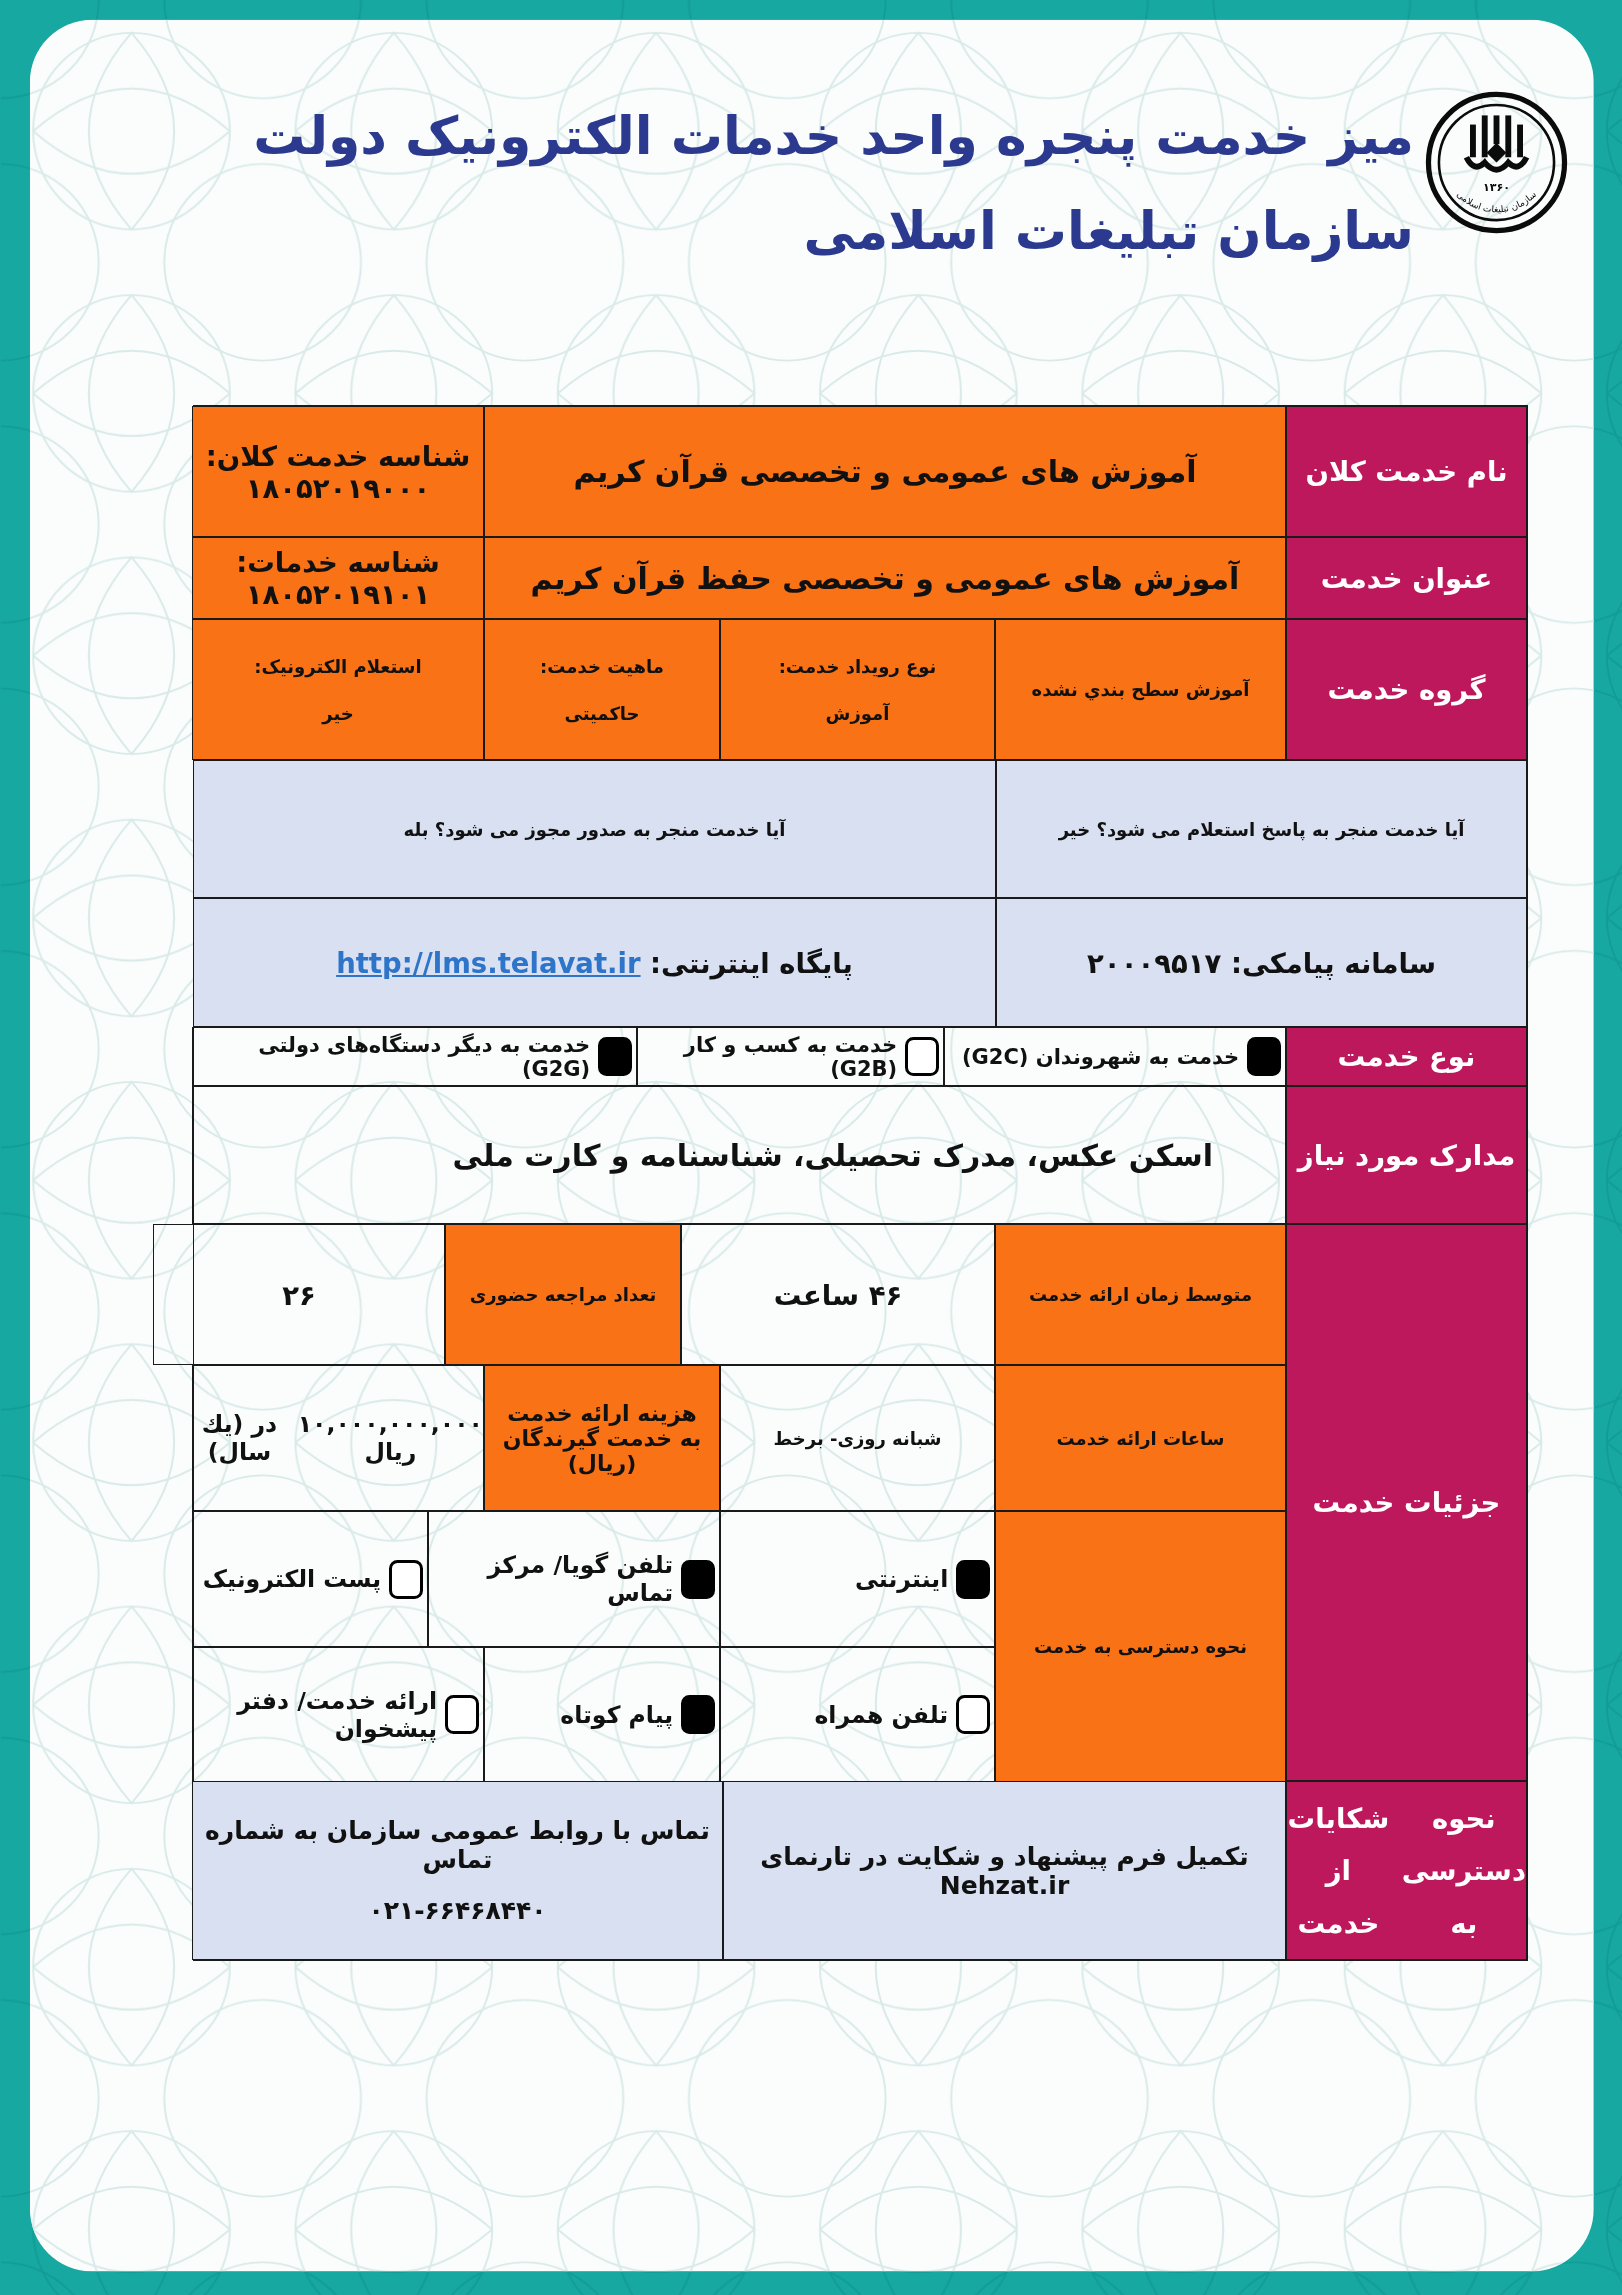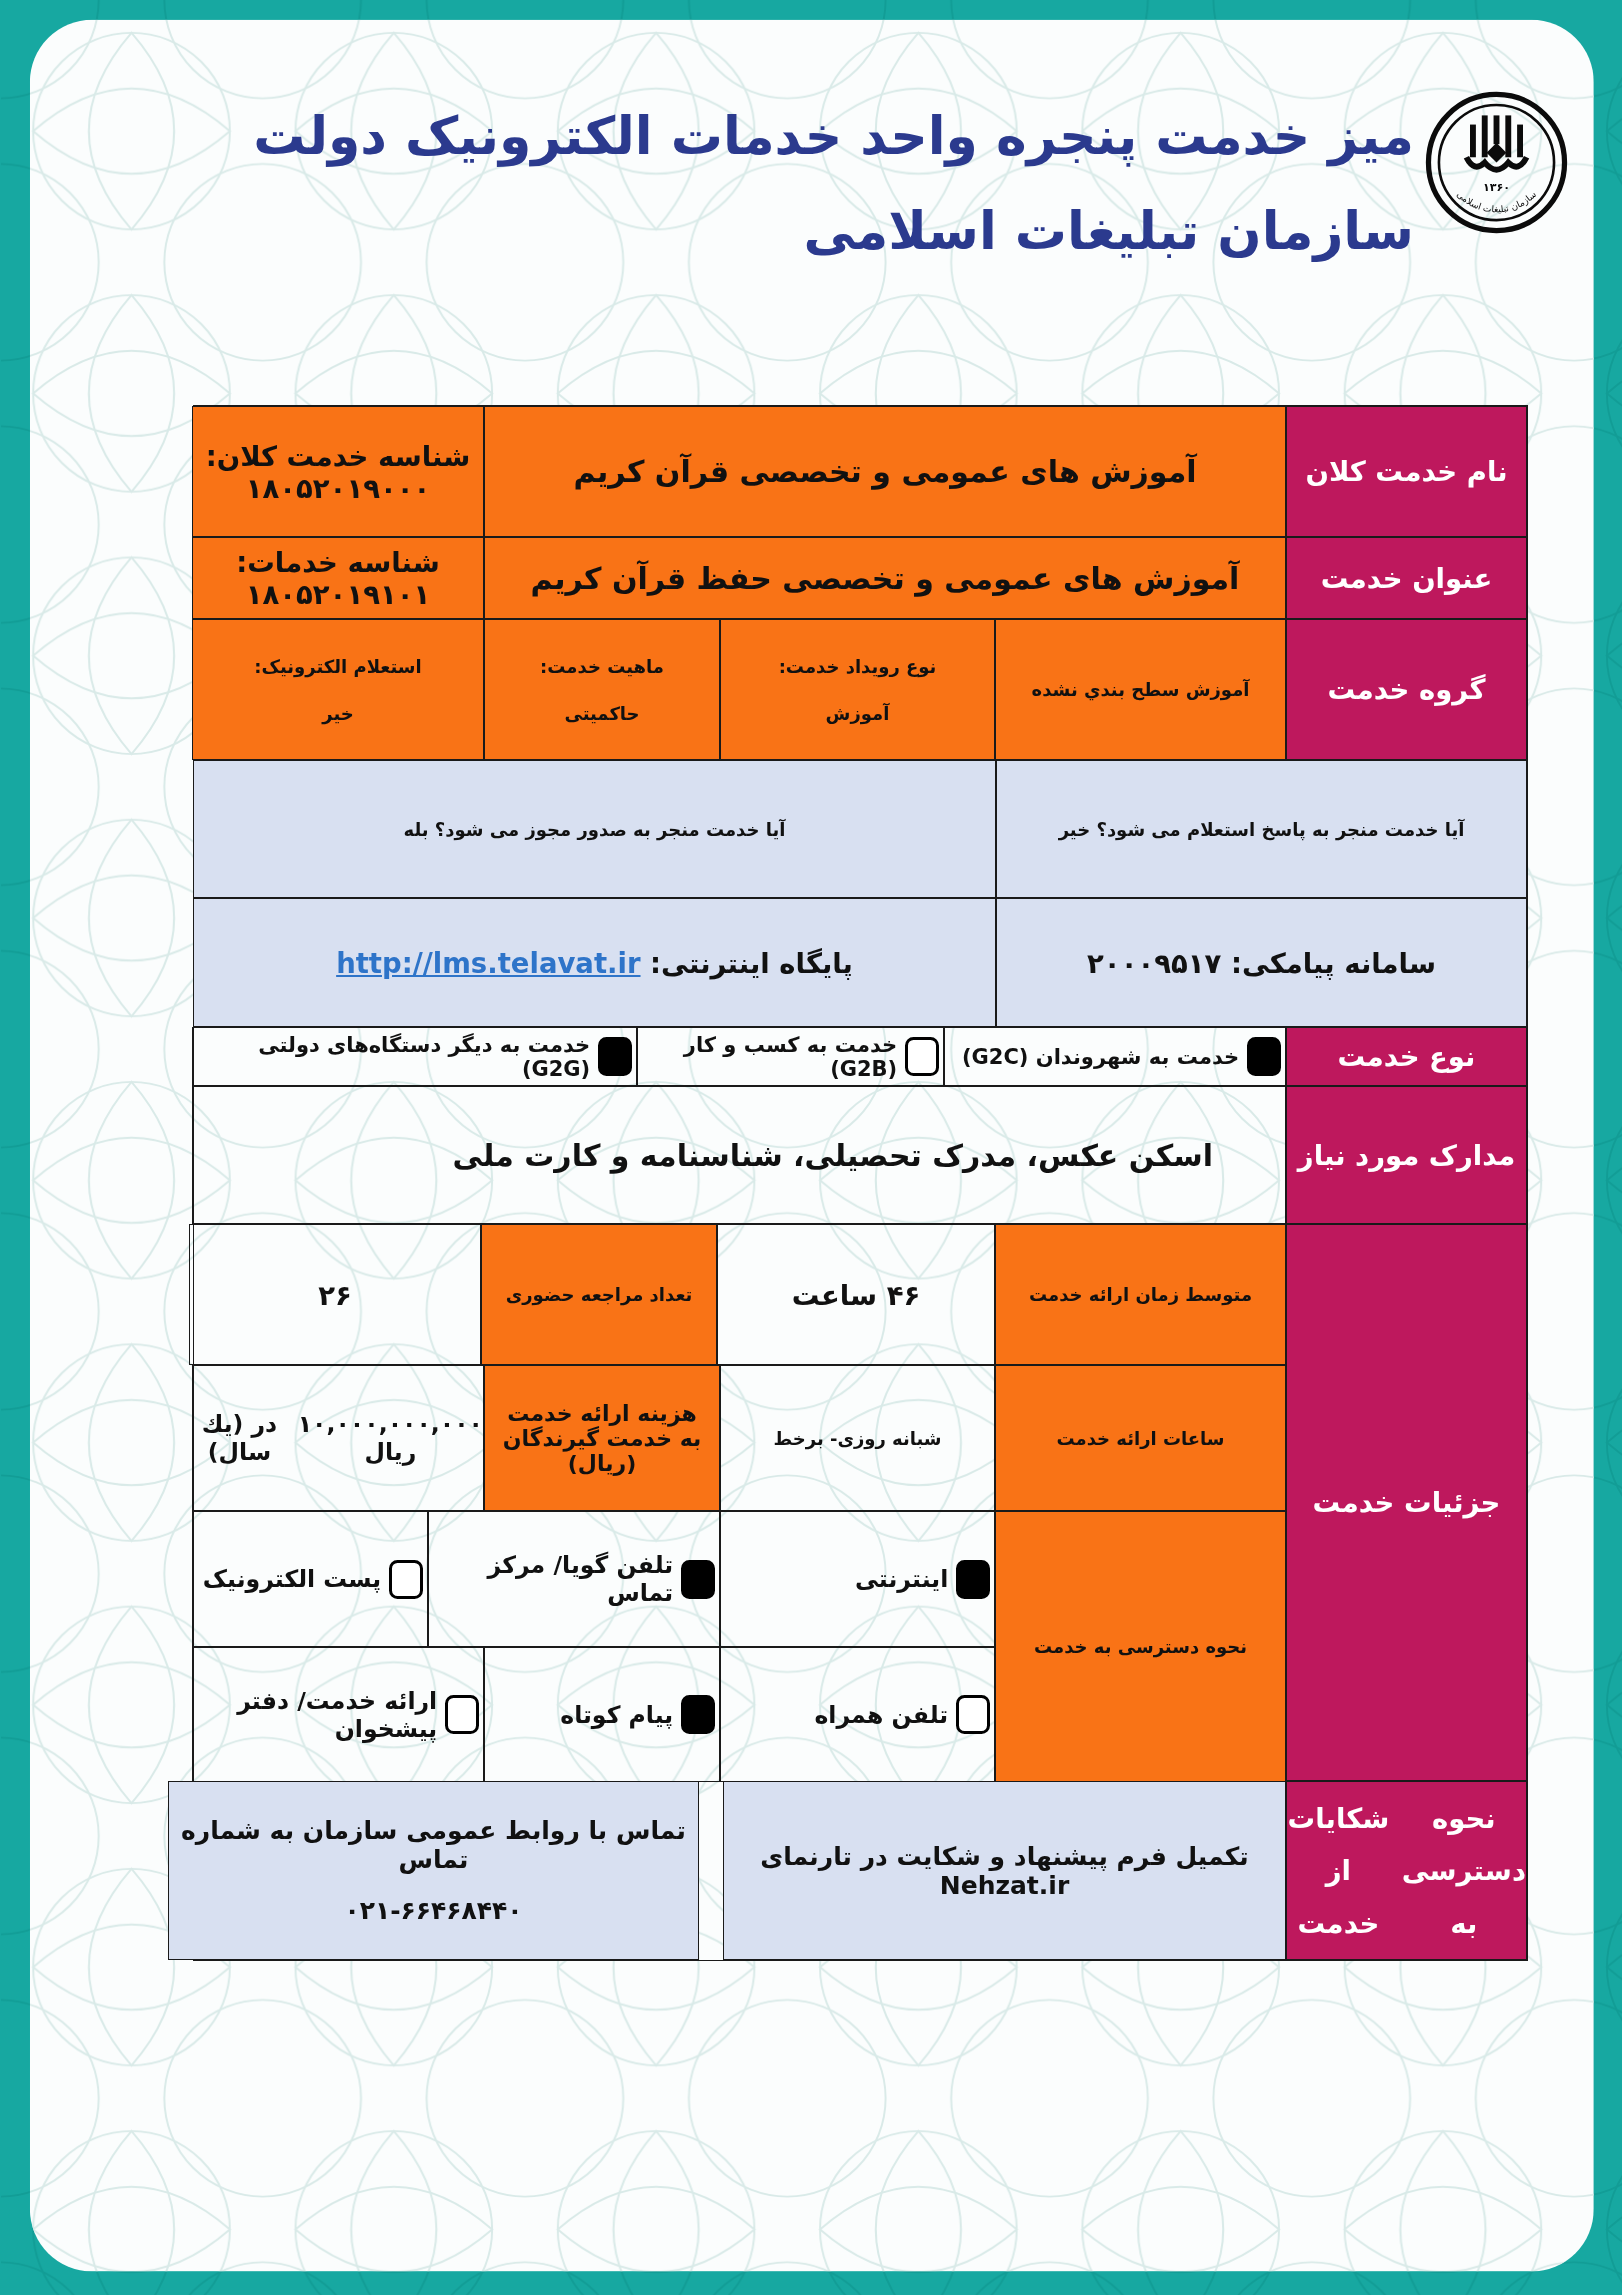--- a/index.html
+++ b/index.html
@@ -188,21 +188,21 @@
       <div class="c hd" style="width:241px;">مدارک مورد نیاز</div>
       <div class="c plain fs46 docs" style="width:1094px;">اسکن عکس، مدرک تحصیلی، شناسنامه و کارت ملی</div>
     </div>
 
     <div class="row" style="height:557px;">
       <div class="c hd" style="width:241px;height:557px;">جزئیات خدمت</div>
       <div class="stack" style="width:1094px;">
 
         <div class="row" style="height:141px;">
           <div class="c blue fs40" style="width:291px;height:141px;">متوسط زمان ارائه خدمت</div>
-          <div class="c plain fs42" style="width:278px;height:141px;">۴۶ ساعت</div>
+          <div class="c plain fs42" style="width:314px;height:141px;">۴۶ ساعت</div>
           <div class="c blue fs40" style="width:236px;height:141px;">تعداد مراجعه حضوری</div>
           <div class="c plain fs42" style="width:292px;height:141px;">۲۶</div>
         </div>
 
         <div class="row" style="height:146px;">
           <div class="c blue fs40" style="width:291px;height:146px;">ساعات ارائه خدمت</div>
           <div class="c plain fs40" style="width:275px;height:146px;">شبانه روزی- برخط</div>
           <div class="c blue fs34" style="width:236px;height:146px;padding:0 9.2px;">هزینه ارائه خدمت به خدمت گیرندگان (ریال)</div>
           <div class="c plain fs36" style="width:292px;height:146px;">
             <div class="two-sm">
@@ -249,21 +249,21 @@
       </div>
     </div>
 
     <div class="row" style="height:179px;">
       <div class="c hd" style="width:241px;">
         <div class="two-sm">
           <span>نحوه دسترسی به</span>
           <span>شکایات از خدمت</span>
         </div>
       </div>
-      <div class="c pale fs38" style="width:563px;padding:0 13px;margin-left:24px;">تکمیل فرم پیشنهاد و شکایت در تارنمای Nehzat.ir</div>
+      <div class="c pale fs38" style="width:563px;padding:0 13px;">تکمیل فرم پیشنهاد و شکایت در تارنمای Nehzat.ir</div>
       <div class="c pale fs38" style="width:531px;">
         <div class="two-lg">
           <span>تماس با روابط عمومی سازمان به شماره تماس</span>
           <span>۰۲۱-۶۶۴۶۸۴۴۰</span>
         </div>
       </div>
     </div>
 
   </div>
 </div>

